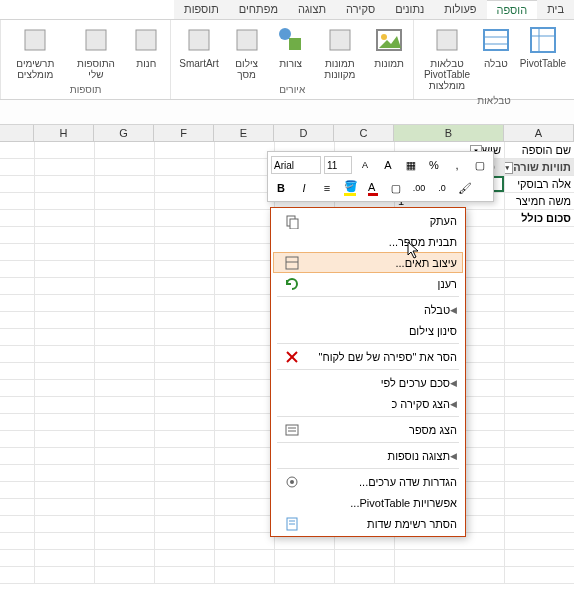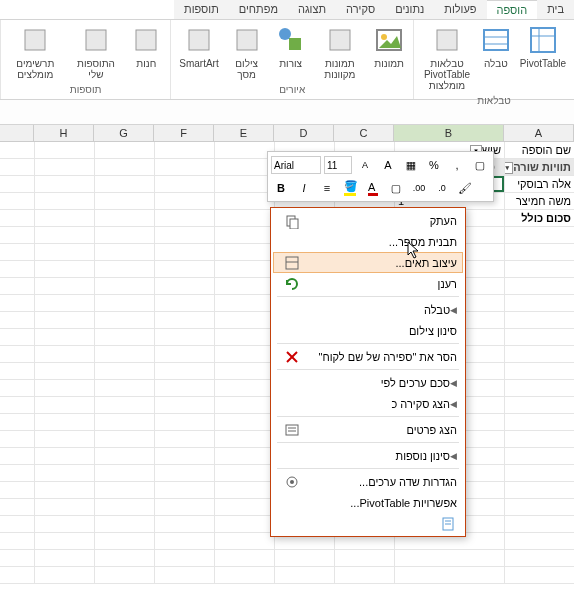--- a/index.html
+++ b/index.html
@@ -538,50 +538,51 @@
       <span class="mtxt">סכם ערכים לפי</span>
       <span class="mico"></span>
     </div>
     <div class="mitem">
       <span class="arrw">◀</span>
       <span class="mtxt">הצג סקירה כ</span>
       <span class="mico"></span>
     </div>
     <div class="msep"></div>
     <div class="mitem">
-      <span class="mtxt">הצג פרטים</span>
+      <span class="mtxt">הצג מספר</span>
       <span class="mico">
         <svg width="16" height="16">
           <rect x="2" y="3" width="12" height="10" fill="none" stroke="#666"></rect>
           <line x1="4" y1="6" x2="12" y2="6" stroke="#666"></line>
           <line x1="4" y1="9" x2="12" y2="9" stroke="#666"></line>
         </svg>
       </span>
     </div>
     <div class="msep"></div>
     <div class="mitem">
       <span class="arrw">◀</span>
-      <span class="mtxt">סינון נוספות</span>
+      <span class="mtxt">תצוגה נוספות</span>
       <span class="mico"></span>
     </div>
     <div class="msep"></div>
     <div class="mitem">
       <span class="mtxt">הגדרות שדה ערכים...</span>
       <span class="mico">
         <svg width="16" height="16">
           <circle cx="8" cy="8" r="5" fill="none" stroke="#666"></circle>
           <circle cx="8" cy="8" r="2" fill="#666"></circle>
         </svg>
       </span>
     </div>
     <div class="mitem">
       <span class="mtxt">אפשרויות PivotTable...</span>
       <span class="mico"></span>
     </div>
     <div class="mitem">
+      <span class="mtxt">הסתר רשימת שדות</span>
       <span class="mico">
         <svg width="16" height="16">
           <rect x="3" y="2" width="10" height="12" fill="none" stroke="#5b9bd5"></rect>
           <line x1="5" y1="5" x2="11" y2="5" stroke="#5b9bd5"></line>
           <line x1="5" y1="8" x2="11" y2="8" stroke="#5b9bd5"></line>
         </svg>
       </span>
     </div>
   </div>
 

